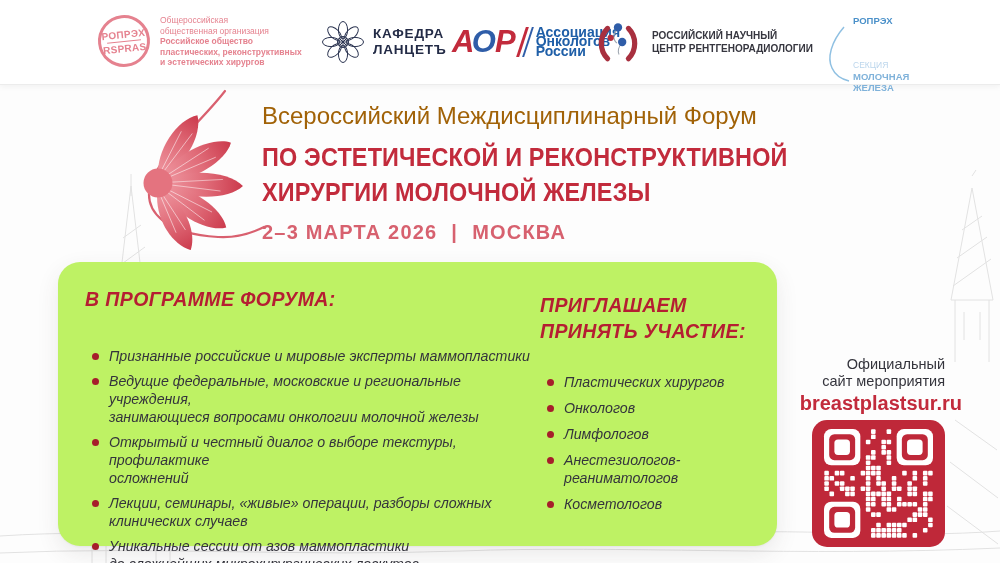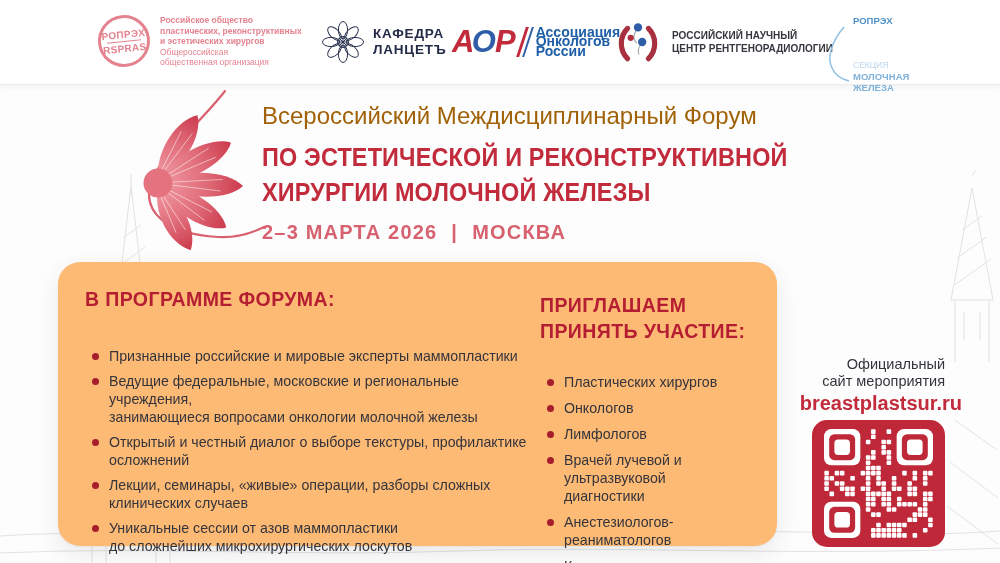--- a/index.html
+++ b/index.html
@@ -36,21 +36,21 @@
   .logo-aor{left:452px;top:22px;align-items:center;}
   .aor-abbr{font-size:31px;font-style:italic;font-weight:800;letter-spacing:-1px;line-height:40px;}
   .aor-a,.aor-r{color:var(--title-red);}
   .aor-o{color:var(--logo-blue);}
   .aor-slashes{display:flex;gap:3px;margin:0 7px 0 6px;transform:skewX(-18deg);}
   .aor-slashes i{display:block;width:2.5px;height:30px;}
   .aor-slashes i:nth-child(1){background:var(--title-red);}
   .aor-slashes i:nth-child(2){background:var(--logo-blue);}
   .aor-text{font-size:14px;line-height:9.5px;font-weight:bold;color:#1f5fa8;}
 
-  .logo-rncrr{left:614px;top:18px;}
+  .logo-rncrr{left:594px;top:18px;}
   .rncrr-text{margin-left:10px;font-size:10px;line-height:13px;font-weight:bold;color:#36363f;}
 
   .logo-breast{left:824px;top:15px;}
   .breast-text{margin-left:3px;font-size:9.5px;line-height:11px;}
   .bs1{color:#4a90c9;font-weight:bold;}
   .bs2{color:#bcd6ec;font-size:8.5px;margin-top:34px;}
   .bs3{color:#7fb2da;font-weight:bold;}
 
   
   .flower{position:absolute;left:100px;top:88px;z-index:2;}
@@ -67,22 +67,23 @@
   .date-line{
     position:absolute;left:262px;top:221px;z-index:2;
     font-size:20px;font-weight:bold;color:var(--date-rose);letter-spacing:1.2px;
     display:flex;align-items:center;
   }
   .date-line .sep{margin:0 14px;font-weight:bold;}
 
   
   .card{
     position:absolute;left:58px;top:262px;width:719px;height:284px;z-index:2;
-    background:#fdba74;border-radius:22px;
+    background:#bef264;border-radius:22px;
     box-shadow:0 8px 22px rgba(70,60,60,.10), 0 1px 2px rgba(0,0,0,.04);
+    font-style:italic;
   }
   .col{position:absolute;top:0;height:100%;}
   .col-program{left:27px;width:445px;}
   .col-participants{left:482px;width:230px;}
   .card h2{
     position:absolute;margin:0;font-size:19.5px;font-weight:bold;
     color:var(--heading-red);letter-spacing:.4px;line-height:26px;
   }
   .col-program h2{top:24px;}
   .col-participants h2{top:30px;}
@@ -135,25 +136,25 @@
 
   <header class="topbar">
 
     <div class="logo logo-rspras">
       <div class="stamp">
         <span>РОПРЭХ</span>
         <span class="bar"></span>
         <span>RSPRAS</span>
       </div>
       <div class="rspras-text">
+        <div class="pre">Общероссийская
+общественная организация</div>
         <div class="pre b">Российское общество
 пластических, реконструктивных
 и эстетических хирургов</div>
-        <div class="pre">Общероссийская
-общественная организация</div>
       </div>
     </div>
 
     <div class="logo logo-lancet">
       <svg width="42" height="42" viewBox="0 0 42 42">
         <g stroke="#2a3350" stroke-width="1" fill="none">
           <ellipse cx="21" cy="9" rx="4.6" ry="8.5"></ellipse>
           <ellipse cx="21" cy="9" rx="4.6" ry="8.5" transform="rotate(45 21 21)"></ellipse>
           <ellipse cx="21" cy="9" rx="4.6" ry="8.5" transform="rotate(90 21 21)"></ellipse>
           <ellipse cx="21" cy="9" rx="4.6" ry="8.5" transform="rotate(135 21 21)"></ellipse>
@@ -263,22 +264,20 @@
 до сложнейших микрохирургических лоскутов</span></li>
       </ul>
     </div>
     <div class="col col-participants">
       <h2 class="pre">ПРИГЛАШАЕМ
 ПРИНЯТЬ УЧАСТИЕ:</h2>
       <ul class="bullets">
         <li class="bullet"><span class="dot"></span><span class="bullet-text pre">Пластических хирургов</span></li>
         <li class="bullet"><span class="dot"></span><span class="bullet-text pre">Онкологов</span></li>
         <li class="bullet"><span class="dot"></span><span class="bullet-text pre">Лимфологов</span></li>
-        <li class="bullet"><span class="dot"></span><span class="bullet-text pre">Врачей лучевой и ультразвуковой
-диагностики</span></li>
         <li class="bullet"><span class="dot"></span><span class="bullet-text pre">Анестезиологов-реаниматологов</span></li>
         <li class="bullet"><span class="dot"></span><span class="bullet-text pre">Косметологов</span></li>
       </ul>
     </div>
   </section>
 
   <div class="site-label pre">Официальный
 сайт мероприятия</div>
   <a class="site-url" href="#">breastplastsur.ru</a>
   <div class="qr">

